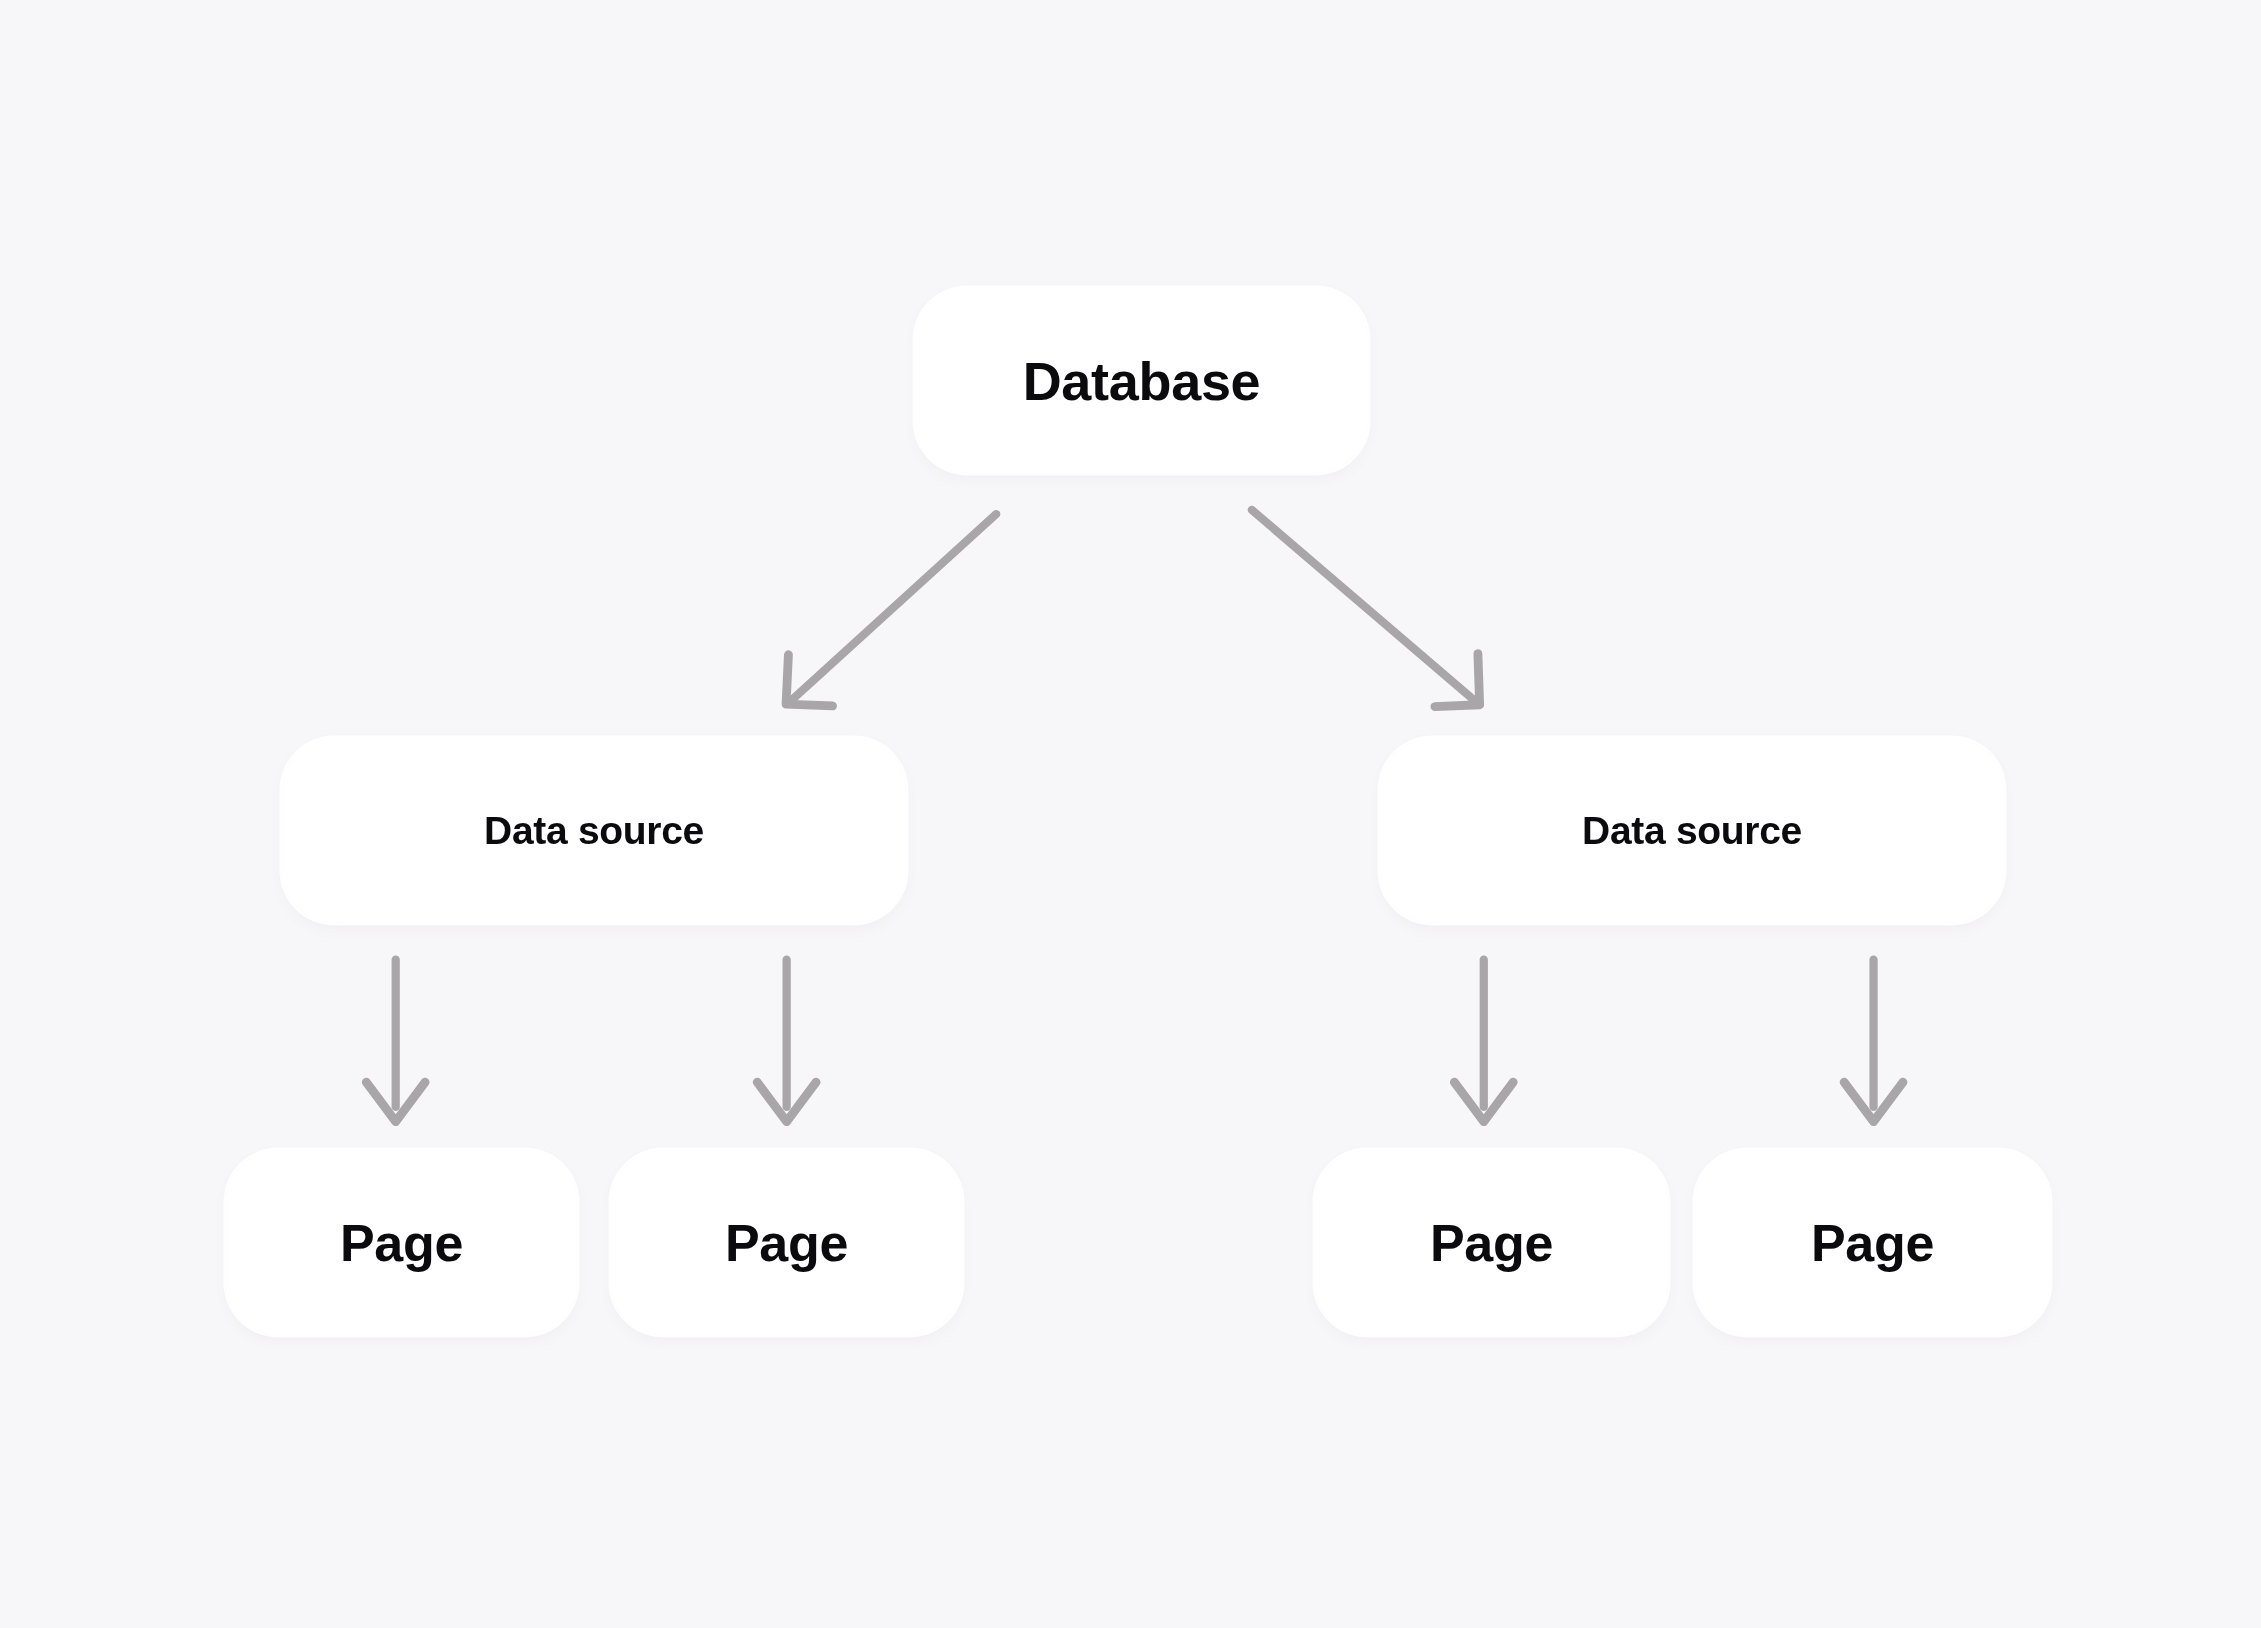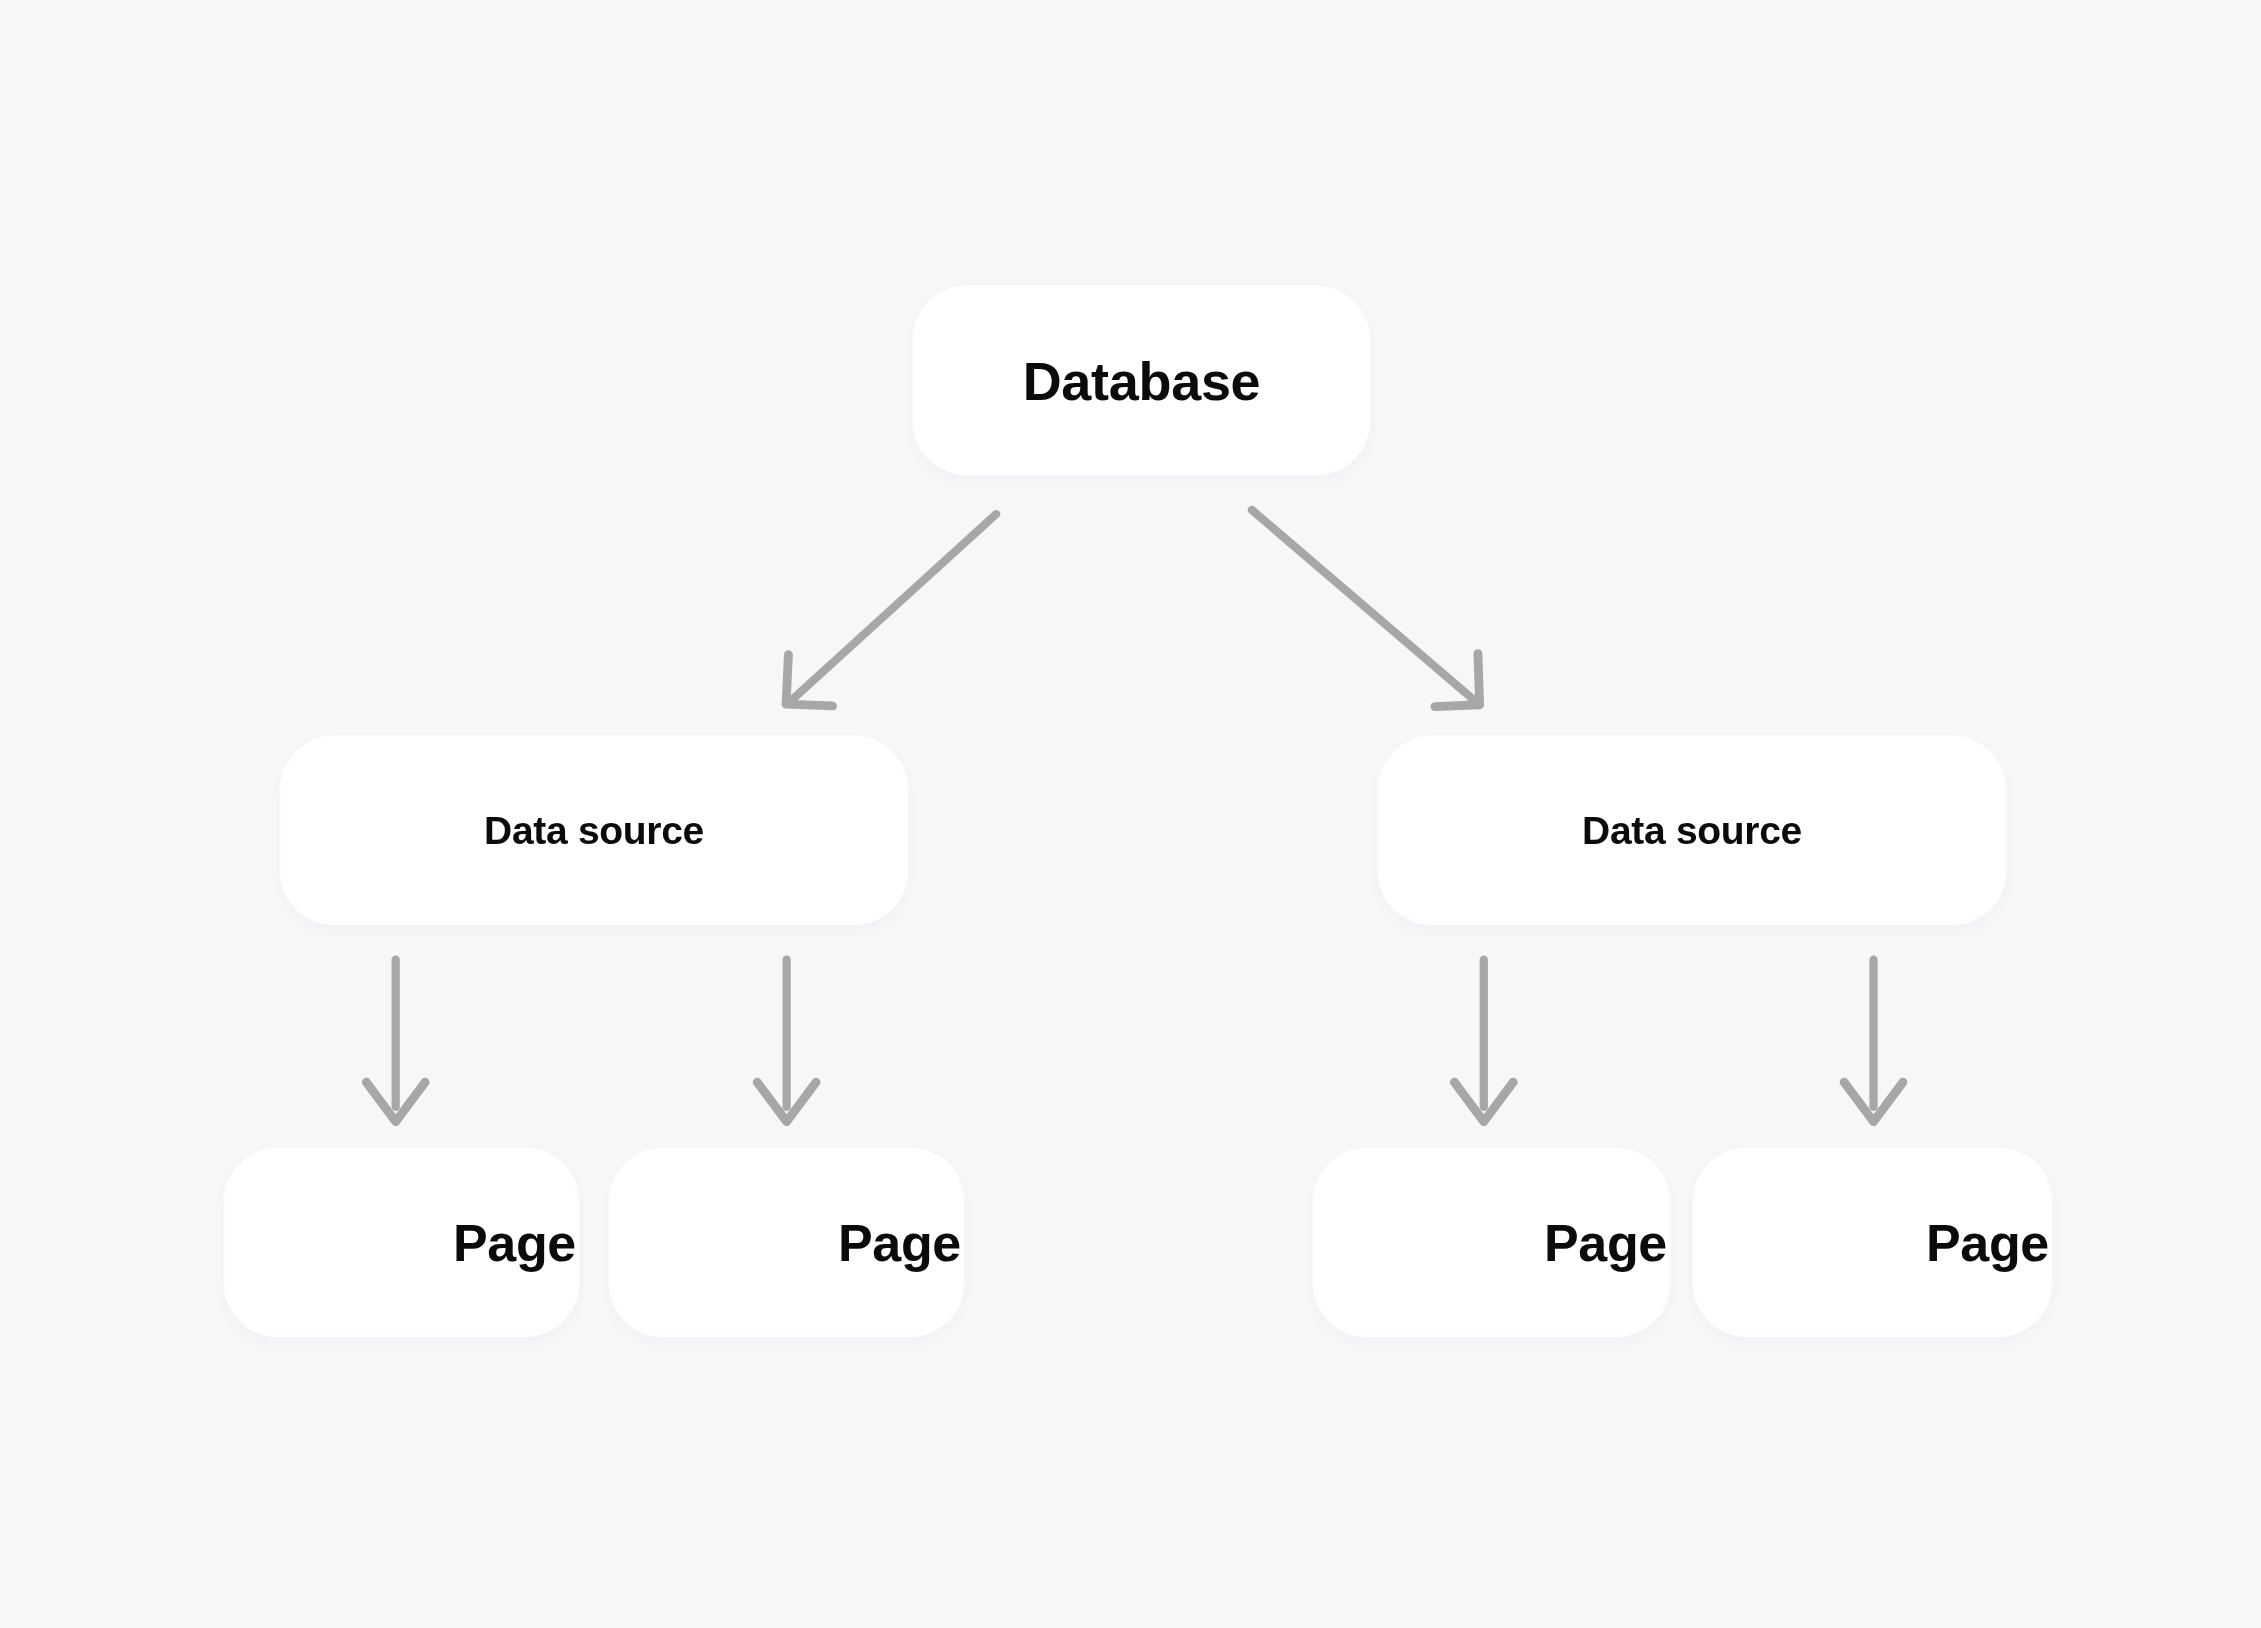--- a/index.html
+++ b/index.html
@@ -67,21 +67,20 @@
     height: 183px;
   }
   .node.level-source .node-label { font-size: 39px; }
   .node.source-left  { left: 283px; }
   .node.source-right { left: 1381px; }
 
   
   .node.level-page {
     top: 1151px;
     height: 183px;
-    justify-content: flex-end;
   }
   .node.level-page .node-label { font-size: 52px; }
   .node.page-1 { left: 227px;  width: 349px; }
   .node.page-2 { left: 612px; width: 349px; }
   .node.page-3 { left: 1316px; width: 351px; }
   .node.page-4 { left: 1696px; width: 353px; }
 </style>
 </head>
 <body style="background: rgb(247, 246, 249);">
 

